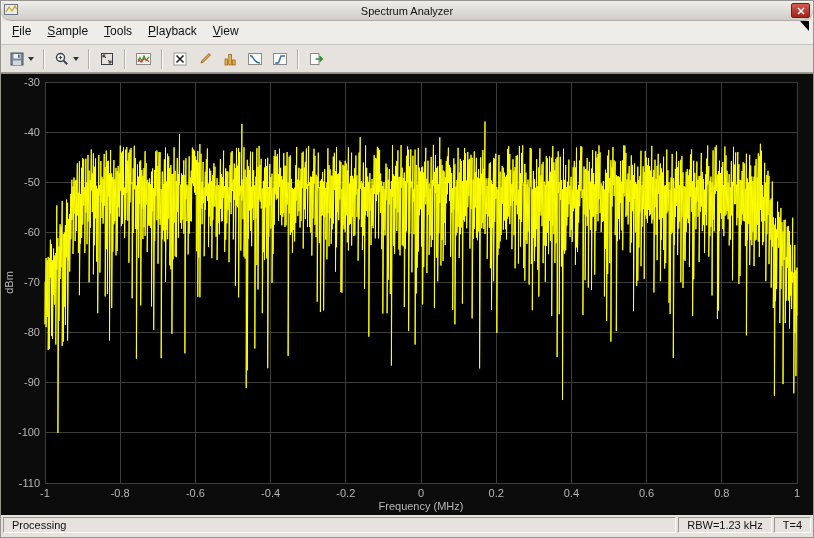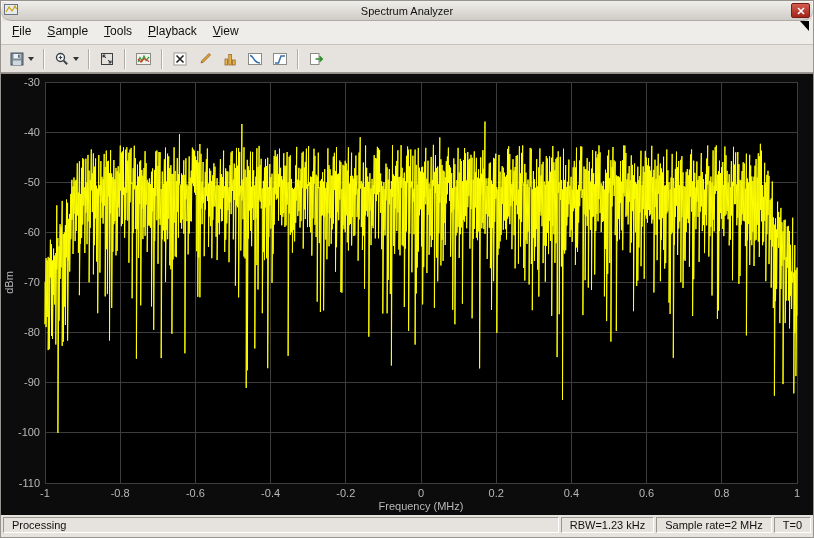--- a/index.html
+++ b/index.html
@@ -256,17 +256,16 @@
         <rect x="44" y="8" width="752" height="401" fill="none" stroke="#3d3d3d" shape-rendering="crispEdges"></rect>
         <text x="0" y="0" transform="translate(12 208.5) rotate(-90)" fill="#b8b8b8" font-size="11" text-anchor="middle" font-family="Liberation Sans, sans-serif">dBm</text>
         <text x="420" y="436" fill="#b8b8b8" font-size="11" text-anchor="middle" font-family="Liberation Sans, sans-serif">Frequency (MHz)</text>
         <polyline points="44.0,207.7 44.0,250.2 45.1,184.1 45.1,253.1 46.2,186.5 46.2,243.0 47.2,182.9 47.2,276.1 48.3,184.0 48.3,275.1 49.4,165.7 49.4,203.4 50.5,170.3 50.5,262.0 51.5,186.5 51.5,265.0 52.6,174.5 52.6,220.8 53.7,181.6 53.7,230.5 54.8,179.1 54.8,270.5 55.8,131.3 55.8,195.5 56.9,164.1 56.9,358.9 58.0,172.3 58.0,246.8 59.1,150.2 59.1,204.9 60.1,153.0 60.1,193.4 61.2,126.9 61.2,271.9 62.3,160.1 62.3,267.7 63.4,158.5 63.4,232.6 64.4,151.2 64.4,251.0 65.5,125.6 65.5,183.3 66.6,128.8 66.6,266.6 67.7,144.9 67.7,186.4 68.7,139.9 68.7,197.6 69.8,119.9 69.8,165.2 70.9,105.8 70.9,145.8 72.0,112.4 72.0,180.0 73.0,103.5 73.0,139.7 74.1,106.7 74.1,167.1 75.2,105.9 75.2,157.0 76.3,89.3 76.3,141.5 77.4,118.7 77.4,178.8 78.4,87.3 78.4,221.2 79.5,120.0 79.5,169.6 80.6,93.8 80.6,164.0 81.7,84.1 81.7,150.5 82.7,85.3 82.7,131.5 83.8,113.2 83.8,179.0 84.9,84.7 84.9,138.7 86.0,108.4 86.0,170.2 87.0,80.9 87.0,147.5 88.1,96.6 88.1,208.3 89.2,106.0 89.2,153.8 90.3,75.5 90.3,116.3 91.3,99.4 91.3,138.1 92.4,79.4 92.4,200.4 93.5,92.7 93.5,171.1 94.6,84.4 94.6,144.3 95.6,111.7 95.6,187.5 96.7,114.6 96.7,239.2 97.8,81.0 97.8,121.9 98.9,111.0 98.9,198.6 99.9,87.0 99.9,128.6 101.0,102.8 101.0,143.9 102.1,105.2 102.1,149.6 103.2,79.9 103.2,131.7 104.2,93.0 104.2,222.4 105.3,76.6 105.3,175.2 106.4,87.4 106.4,220.1 107.5,86.8 107.5,122.3 108.5,99.1 108.5,266.5 109.6,76.1 109.6,139.4 110.7,99.5 110.7,234.0 111.8,103.2 111.8,177.7 112.9,86.0 112.9,150.2 113.9,105.3 113.9,147.1 115.0,93.9 115.0,181.4 116.1,97.2 116.1,176.9 117.2,92.2 117.2,133.4 118.2,99.3 118.2,142.6 119.3,71.6 119.3,116.5 120.4,78.6 120.4,152.2 121.5,77.4 121.5,149.8 122.5,73.3 122.5,120.7 123.6,113.6 123.6,163.8 124.7,75.6 124.7,146.0 125.8,73.2 125.8,118.7 126.8,86.6 126.8,146.6 127.9,78.7 127.9,188.8 129.0,75.7 129.0,128.4 130.1,73.9 130.1,109.8 131.1,108.4 131.1,224.3 132.2,94.2 132.2,159.1 133.3,71.7 133.3,115.3 134.4,84.0 134.4,154.9 135.4,111.6 135.4,284.7 136.5,90.5 136.5,155.2 137.6,102.6 137.6,184.0 138.7,87.7 138.7,129.9 139.7,86.4 139.7,231.4 140.8,95.9 140.8,134.8 141.9,101.7 141.9,165.1 143.0,94.0 143.0,153.2 144.1,77.2 144.1,161.8 145.1,89.1 145.1,130.8 146.2,105.8 146.2,177.9 147.3,108.7 147.3,151.4 148.4,104.5 148.4,151.6 149.4,110.2 149.4,153.7 150.5,97.7 150.5,232.4 151.6,94.4 151.6,137.3 152.7,114.0 152.7,255.9 153.7,95.9 153.7,167.1 154.8,77.4 154.8,121.8 155.9,76.5 155.9,146.2 157.0,91.9 157.0,189.8 158.0,78.0 158.0,144.8 159.1,78.2 159.1,150.9 160.2,115.0 160.2,284.1 161.3,97.6 161.3,165.3 162.3,110.0 162.3,156.4 163.4,85.3 163.4,167.4 164.5,73.6 164.5,207.9 165.6,107.6 165.6,155.7 166.6,79.7 166.6,165.2 167.7,82.4 167.7,144.6 168.8,94.0 168.8,191.3 169.9,91.2 169.9,195.3 170.9,100.1 170.9,259.8 172.0,99.8 172.0,185.5 173.1,73.3 173.1,148.7 174.2,96.9 174.2,182.4 175.3,107.3 175.3,183.2 176.3,84.1 176.3,137.8 177.4,100.3 177.4,163.7 178.5,60.2 178.5,109.6 179.6,111.8 179.6,148.7 180.6,99.5 180.6,154.7 181.7,101.2 181.7,145.4 182.8,86.3 182.8,159.6 183.9,100.8 183.9,279.3 184.9,84.3 184.9,125.4 186.0,110.5 186.0,147.1 187.1,112.1 187.1,180.4 188.2,82.4 188.2,159.6 189.2,103.6 189.2,147.1 190.3,96.7 190.3,147.4 191.4,73.6 191.4,109.3 192.5,75.5 192.5,112.1 193.5,76.7 193.5,118.4 194.6,82.4 194.6,120.9 195.7,86.1 195.7,177.2 196.8,76.9 196.8,222.8 197.8,88.5 197.8,183.5 198.9,70.0 198.9,223.3 200.0,79.8 200.0,134.6 201.1,107.7 201.1,150.2 202.1,88.0 202.1,129.1 203.2,113.5 203.2,182.2 204.3,97.8 204.3,135.7 205.4,85.2 205.4,122.1 206.4,74.5 206.4,127.1 207.5,109.6 207.5,173.0 208.6,94.5 208.6,142.3 209.7,96.8 209.7,152.1 210.8,107.0 210.8,184.2 211.8,101.2 211.8,145.9 212.9,89.3 212.9,132.3 214.0,92.7 214.0,132.6 215.1,111.6 215.1,162.8 216.1,104.2 216.1,186.0 217.2,111.1 217.2,148.8 218.3,111.7 218.3,160.4 219.4,85.1 219.4,134.7 220.4,100.1 220.4,147.3 221.5,103.0 221.5,146.8 222.6,76.6 222.6,124.1 223.7,112.2 223.7,177.9 224.7,94.4 224.7,165.7 225.8,97.1 225.8,149.4 226.9,97.7 226.9,136.3 228.0,113.2 228.0,188.2 229.0,91.1 229.0,128.4 230.1,78.4 230.1,140.1 231.2,77.0 231.2,117.0 232.3,105.7 232.3,165.4 233.3,89.6 233.3,126.0 234.4,94.1 234.4,211.7 235.5,73.9 235.5,131.5 236.6,91.8 236.6,133.3 237.6,74.0 237.6,223.4 238.7,77.9 238.7,121.3 239.8,111.7 239.8,176.6 240.9,50.0 240.9,126.5 242.0,105.5 242.0,145.3 243.0,73.3 243.0,182.6 244.1,95.6 244.1,184.5 245.2,103.3 245.2,313.9 246.3,85.8 246.3,296.3 247.3,92.3 247.3,164.6 248.4,96.3 248.4,136.4 249.5,77.7 249.5,156.8 250.6,112.8 250.6,172.2 251.6,77.9 251.6,134.2 252.7,96.3 252.7,145.9 253.8,111.3 253.8,274.5 254.9,102.6 254.9,144.4 255.9,74.2 255.9,191.1 257.0,92.9 257.0,215.5 258.1,71.9 258.1,125.7 259.2,91.1 259.2,127.6 260.2,84.8 260.2,134.5 261.3,114.5 261.3,239.2 262.4,106.9 262.4,178.1 263.5,93.6 263.5,186.1 264.5,85.0 264.5,133.4 265.6,92.0 265.6,184.3 266.7,83.7 266.7,294.2 267.8,113.1 267.8,163.1 268.8,90.1 268.8,131.5 269.9,103.2 269.9,154.6 271.0,99.7 271.0,208.9 272.1,113.7 272.1,179.9 273.2,82.0 273.2,150.6 274.2,76.2 274.2,120.3 275.3,82.6 275.3,125.6 276.4,80.2 276.4,124.3 277.5,100.1 277.5,146.7 278.5,74.7 278.5,112.7 279.6,93.8 279.6,141.0 280.7,102.1 280.7,151.3 281.8,105.6 281.8,142.8 282.8,79.2 282.8,139.1 283.9,91.6 283.9,152.9 285.0,91.9 285.0,151.5 286.1,78.0 286.1,130.6 287.1,108.5 287.1,281.8 288.2,82.8 288.2,139.4 289.3,81.3 289.3,160.9 290.4,104.9 290.4,158.3 291.4,113.9 291.4,178.7 292.5,115.2 292.5,155.8 293.6,113.7 293.6,167.4 294.7,91.3 294.7,148.8 295.7,72.9 295.7,126.5 296.8,105.6 296.8,142.1 297.9,93.8 297.9,137.1 299.0,106.4 299.0,153.6 300.0,94.7 300.0,147.1 301.1,78.8 301.1,114.2 302.2,77.6 302.2,174.6 303.3,93.6 303.3,135.4 304.3,87.9 304.3,145.1 305.4,74.6 305.4,114.6 306.5,110.2 306.5,153.1 307.6,72.0 307.6,112.0 308.7,108.3 308.7,153.0 309.7,102.6 309.7,158.4 310.8,103.1 310.8,181.6 311.9,97.3 311.9,144.4 313.0,74.7 313.0,109.8 314.0,81.9 314.0,150.8 315.1,100.7 315.1,163.0 316.2,102.5 316.2,227.7 317.3,78.6 317.3,114.2 318.3,113.1 318.3,169.1 319.4,106.8 319.4,238.0 320.5,105.1 320.5,141.7 321.6,98.2 321.6,141.3 322.6,107.7 322.6,236.4 323.7,95.1 323.7,142.6 324.8,113.9 324.8,165.6 325.9,108.5 325.9,185.3 326.9,74.3 326.9,139.4 328.0,91.2 328.0,172.3 329.1,95.3 329.1,144.2 330.2,101.6 330.2,169.8 331.2,101.7 331.2,155.4 332.3,82.6 332.3,149.6 333.4,78.8 333.4,115.8 334.5,97.2 334.5,197.7 335.5,73.0 335.5,173.2 336.6,100.4 336.6,138.1 337.7,99.5 337.7,146.2 338.8,86.5 338.8,125.6 339.9,88.1 339.9,218.1 340.9,115.2 340.9,218.7 342.0,90.8 342.0,151.2 343.1,91.9 343.1,155.2 344.2,86.8 344.2,158.2 345.2,89.4 345.2,141.4 346.3,96.6 346.3,168.4 347.4,73.3 347.4,176.5 348.5,109.7 348.5,151.1 349.5,102.0 349.5,149.8 350.6,78.7 350.6,171.5 351.7,101.8 351.7,142.9 352.8,104.7 352.8,162.0 353.8,94.1 353.8,161.3 354.9,81.5 354.9,120.8 356.0,101.4 356.0,143.0 357.1,114.8 357.1,186.7 358.1,78.5 358.1,145.4 359.2,63.2 359.2,114.7 360.3,107.1 360.3,153.1 361.4,109.5 361.4,176.0 362.4,88.6 362.4,161.5 363.5,113.0 363.5,214.7 364.6,71.5 364.6,141.4 365.7,93.8 365.7,136.9 366.7,102.6 366.7,142.6 367.8,107.8 367.8,262.7 368.9,99.2 368.9,136.8 370.0,114.4 370.0,171.1 371.1,104.9 371.1,151.9 372.1,111.2 372.1,154.2 373.2,81.2 373.2,120.0 374.3,84.0 374.3,164.4 375.4,84.7 375.4,126.9 376.4,72.8 376.4,120.5 377.5,74.4 377.5,164.3 378.6,75.9 378.6,118.0 379.7,99.5 379.7,138.8 380.7,107.4 380.7,175.2 381.8,112.1 381.8,239.5 382.9,108.3 382.9,155.9 384.0,115.1 384.0,161.4 385.0,89.6 385.0,126.4 386.1,93.3 386.1,239.3 387.2,105.7 387.2,205.9 388.3,95.1 388.3,130.4 389.3,115.2 389.3,219.9 390.4,107.1 390.4,291.5 391.5,71.1 391.5,122.9 392.6,100.5 392.6,172.0 393.6,102.0 393.6,179.9 394.7,91.8 394.7,134.3 395.8,86.9 395.8,157.0 396.9,76.3 396.9,138.5 397.9,103.0 397.9,175.5 399.0,102.7 399.0,181.4 400.1,71.1 400.1,113.8 401.2,93.8 401.2,171.1 402.2,104.1 402.2,172.3 403.3,98.6 403.3,233.0 404.4,107.4 404.4,174.6 405.5,81.8 405.5,157.4 406.6,72.5 406.6,108.4 407.6,75.7 407.6,256.9 408.7,92.3 408.7,159.6 409.8,75.4 409.8,113.7 410.9,107.3 410.9,198.3 411.9,81.7 411.9,128.3 413.0,114.7 413.0,160.2 414.1,75.6 414.1,270.6 415.2,90.9 415.2,219.5 416.2,110.7 416.2,193.6 417.3,73.9 417.3,177.6 418.4,93.7 418.4,141.3 419.5,97.6 419.5,135.3 420.5,93.3 420.5,172.4 421.6,92.7 421.6,230.4 422.7,98.5 422.7,193.1 423.8,87.6 423.8,123.1 424.8,73.8 424.8,130.3 425.9,104.7 425.9,199.0 427.0,86.7 427.0,140.9 428.1,109.5 428.1,180.8 429.1,114.8 429.1,161.6 430.2,82.9 430.2,173.1 431.3,106.0 431.3,166.0 432.4,70.8 432.4,111.7 433.4,97.9 433.4,233.8 434.5,81.2 434.5,118.8 435.6,93.9 435.6,183.6 436.7,92.4 436.7,207.3 437.8,110.1 437.8,159.4 438.8,63.4 438.8,128.8 439.9,85.3 439.9,191.5 441.0,90.9 441.0,165.9 442.1,96.5 442.1,186.9 443.1,97.4 443.1,149.1 444.2,103.3 444.2,171.0 445.3,87.2 445.3,129.3 446.4,82.5 446.4,120.3 447.4,73.6 447.4,108.8 448.5,91.1 448.5,127.0 449.6,93.6 449.6,182.7 450.7,99.2 450.7,138.5 451.7,114.0 451.7,235.8 452.8,84.4 452.8,135.6 453.9,90.2 453.9,250.3 455.0,112.6 455.0,161.5 456.0,106.0 456.0,158.6 457.1,73.8 457.1,152.9 458.2,98.6 458.2,183.9 459.3,84.9 459.3,160.2 460.3,87.1 460.3,153.4 461.4,107.3 461.4,229.7 462.5,86.2 462.5,145.9 463.6,74.0 463.6,147.6 464.6,79.2 464.6,142.0 465.7,106.5 465.7,154.3 466.8,78.0 466.8,133.2 467.9,85.8 467.9,121.8 468.9,84.7 468.9,174.6 470.0,80.8 470.0,135.1 471.1,83.8 471.1,244.3 472.2,105.7 472.2,164.8 473.3,77.4 473.3,155.0 474.3,98.1 474.3,133.5 475.4,83.8 475.4,163.7 476.5,103.7 476.5,166.2 477.6,95.3 477.6,157.4 478.6,104.6 478.6,294.4 479.7,83.4 479.7,121.1 480.8,99.7 480.8,154.3 481.9,76.2 481.9,148.8 482.9,94.7 482.9,155.1 484.0,47.5 484.0,159.9 485.1,104.4 485.1,140.1 486.2,112.0 486.2,184.9 487.2,104.2 487.2,142.4 488.3,89.4 488.3,153.7 489.4,88.5 489.4,194.2 490.5,106.6 490.5,235.9 491.5,110.1 491.5,153.7 492.6,83.9 492.6,207.2 493.7,84.7 493.7,148.0 494.8,79.7 494.8,124.8 495.8,113.1 495.8,258.9 496.9,115.5 496.9,181.0 498.0,80.9 498.0,174.5 499.1,97.7 499.1,167.4 500.1,113.3 500.1,161.0 501.2,92.2 501.2,130.0 502.3,93.7 502.3,155.7 503.4,98.7 503.4,146.5 504.5,102.8 504.5,155.2 505.5,101.2 505.5,165.5 506.6,74.9 506.6,144.7 507.7,72.3 507.7,142.4 508.8,80.0 508.8,150.2 509.8,95.7 509.8,132.0 510.9,109.8 510.9,175.2 512.0,85.2 512.0,127.1 513.1,96.8 513.1,161.2 514.1,93.0 514.1,194.4 515.2,82.0 515.2,131.2 516.3,81.0 516.3,140.2 517.4,115.7 517.4,189.7 518.4,72.2 518.4,145.2 519.5,99.4 519.5,172.5 520.6,78.8 520.6,148.0 521.7,71.4 521.7,107.2 522.7,112.3 522.7,193.8 523.8,89.9 523.8,206.6 524.9,98.6 524.9,166.2 526.0,110.2 526.0,169.9 527.0,105.6 527.0,157.7 528.1,113.2 528.1,210.5 529.2,73.9 529.2,112.7 530.3,74.7 530.3,190.0 531.3,115.4 531.3,236.2 532.4,97.0 532.4,163.8 533.5,105.4 533.5,187.0 534.6,113.8 534.6,172.6 535.7,85.1 535.7,155.1 536.7,112.4 536.7,195.6 537.8,93.3 537.8,222.6 538.9,74.4 538.9,138.0 540.0,101.4 540.0,141.6 541.0,90.3 541.0,152.2 542.1,87.8 542.1,189.1 543.2,107.6 543.2,171.6 544.3,110.8 544.3,207.7 545.3,82.1 545.3,172.0 546.4,84.4 546.4,158.9 547.5,107.4 547.5,180.1 548.6,82.4 548.6,146.8 549.6,97.8 549.6,166.9 550.7,83.7 550.7,241.9 551.8,72.0 551.8,151.8 552.9,88.3 552.9,160.2 553.9,96.3 553.9,188.9 555.0,84.9 555.0,169.2 556.1,83.4 556.1,283.1 557.2,77.3 557.2,118.9 558.2,108.5 558.2,240.2 559.3,82.8 559.3,125.9 560.4,106.0 560.4,192.5 561.5,115.5 561.5,326.0 562.5,74.7 562.5,176.2 563.6,105.9 563.6,179.6 564.7,91.0 564.7,176.3 565.8,113.1 565.8,151.6 566.8,107.7 566.8,142.9 567.9,85.6 567.9,130.2 569.0,111.7 569.0,163.0 570.1,102.8 570.1,156.1 571.2,115.8 571.2,167.9 572.2,93.3 572.2,137.2 573.3,86.9 573.3,134.3 574.4,93.5 574.4,190.9 575.5,73.7 575.5,173.4 576.5,115.7 576.5,177.7 577.6,111.2 577.6,148.5 578.7,86.5 578.7,132.2 579.8,72.2 579.8,116.7 580.8,72.8 580.8,123.9 581.9,115.3 581.9,241.1 583.0,92.5 583.0,140.4 584.1,95.0 584.1,206.2 585.1,95.5 585.1,142.4 586.2,84.1 586.2,151.8 587.3,96.9 587.3,213.6 588.4,87.9 588.4,135.5 589.4,107.7 589.4,155.8 590.5,94.6 590.5,215.9 591.6,76.1 591.6,143.1 592.7,99.1 592.7,142.4 593.7,110.2 593.7,200.6 594.8,77.3 594.8,157.0 595.9,83.7 595.9,139.9 597.0,80.1 597.0,147.3 598.0,71.4 598.0,125.2 599.1,78.4 599.1,139.1 600.2,109.4 600.2,158.1 601.3,111.9 601.3,148.0 602.4,107.1 602.4,147.1 603.4,115.6 603.4,222.4 604.5,95.7 604.5,174.8 605.6,98.9 605.6,247.1 606.7,81.7 606.7,199.9 607.7,75.9 607.7,118.9 608.8,104.2 608.8,189.0 609.9,86.2 609.9,267.6 611.0,93.2 611.0,132.5 612.0,73.0 612.0,111.3 613.1,86.3 613.1,122.0 614.2,87.6 614.2,161.1 615.3,101.3 615.3,257.0 616.3,102.5 616.3,167.2 617.4,102.3 617.4,144.9 618.5,103.4 618.5,165.3 619.6,87.0 619.6,128.7 620.6,107.7 620.6,156.3 621.7,86.2 621.7,176.2 622.8,71.4 622.8,118.9 623.9,71.6 623.9,122.4 624.9,79.0 624.9,142.8 626.0,105.4 626.0,141.5 627.1,99.4 627.1,150.4 628.2,92.0 628.2,127.8 629.2,106.4 629.2,178.6 630.3,81.4 630.3,168.6 631.4,90.9 631.4,137.1 632.5,101.4 632.5,237.2 633.6,89.5 633.6,124.9 634.6,107.9 634.6,158.3 635.7,109.7 635.7,212.0 636.8,92.7 636.8,206.6 637.9,106.0 637.9,173.5 638.9,102.1 638.9,138.4 640.0,76.7 640.0,192.2 641.1,111.2 641.1,152.7 642.2,92.4 642.2,135.2 643.2,98.1 643.2,204.8 644.3,76.9 644.3,141.3 645.4,83.5 645.4,144.6 646.5,91.5 646.5,148.7 647.5,84.2 647.5,136.0 648.6,92.3 648.6,141.6 649.7,96.6 649.7,140.2 650.8,71.8 650.8,149.5 651.8,103.0 651.8,145.5 652.9,95.8 652.9,218.5 654.0,85.7 654.0,133.2 655.1,105.1 655.1,160.9 656.1,91.9 656.1,186.2 657.2,79.8 657.2,119.9 658.3,101.6 658.3,145.4 659.4,89.5 659.4,207.2 660.4,94.4 660.4,165.9 661.5,98.5 661.5,144.0 662.6,82.7 662.6,175.7 663.7,111.7 663.7,194.6 664.7,111.1 664.7,189.1 665.8,75.5 665.8,139.4 666.9,96.3 666.9,137.3 668.0,108.2 668.0,228.7 669.1,115.6 669.1,239.9 670.1,103.5 670.1,160.2 671.2,79.9 671.2,158.6 672.3,104.0 672.3,283.8 673.4,114.2 673.4,171.0 674.4,94.9 674.4,142.8 675.5,77.6 675.5,131.7 676.6,93.3 676.6,181.0 677.7,87.0 677.7,154.5 678.7,111.2 678.7,147.4 679.8,85.8 679.8,208.2 680.9,82.2 680.9,143.2 682.0,98.3 682.0,213.9 683.0,112.0 683.0,185.6 684.1,113.0 684.1,186.9 685.2,97.8 685.2,158.0 686.3,95.0 686.3,144.6 687.3,101.3 687.3,149.1 688.4,95.6 688.4,192.7 689.5,80.5 689.5,122.6 690.6,75.4 690.6,137.6 691.6,107.4 691.6,242.0 692.7,86.7 692.7,205.2 693.8,98.8 693.8,142.4 694.9,113.5 694.9,155.3 695.9,87.5 695.9,127.8 697.0,105.9 697.0,142.9 698.1,101.9 698.1,187.9 699.2,102.4 699.2,137.7 700.3,79.0 700.3,132.4 701.3,98.1 701.3,157.1 702.4,105.2 702.4,151.1 703.5,115.7 703.5,179.1 704.6,100.4 704.6,140.9 705.6,84.6 705.6,151.3 706.7,71.5 706.7,110.5 707.8,92.2 707.8,182.6 708.9,106.9 708.9,162.2 709.9,102.6 709.9,152.9 711.0,108.7 711.0,221.5 712.1,76.4 712.1,145.6 713.2,111.8 713.2,157.4 714.2,73.2 714.2,119.8 715.3,71.4 715.3,116.9 716.4,100.7 716.4,244.9 717.5,97.2 717.5,236.4 718.5,86.7 718.5,157.0 719.6,99.0 719.6,139.0 720.7,93.2 720.7,144.9 721.8,88.0 721.8,154.9 722.8,110.9 722.8,162.1 723.9,72.5 723.9,142.0 725.0,81.3 725.0,140.5 726.1,96.8 726.1,136.9 727.1,108.8 727.1,145.3 728.2,100.2 728.2,171.4 729.3,113.4 729.3,165.7 730.4,87.0 730.4,141.5 731.5,107.9 731.5,206.3 732.5,72.8 732.5,111.7 733.6,90.6 733.6,130.2 734.7,78.4 734.7,130.1 735.8,110.4 735.8,151.3 736.8,78.0 736.8,143.8 737.9,90.2 737.9,209.9 739.0,105.9 739.0,202.0 740.1,106.6 740.1,150.7 741.1,97.0 741.1,140.3 742.2,88.2 742.2,146.7 743.3,89.5 743.3,147.3 744.4,114.8 744.4,172.1 745.4,79.7 745.4,261.4 746.5,104.6 746.5,166.3 747.6,108.6 747.6,149.9 748.7,80.8 748.7,191.0 749.7,91.5 749.7,165.8 750.8,102.5 750.8,171.2 751.9,107.1 751.9,157.7 753.0,102.7 753.0,192.0 754.0,91.7 754.0,166.5 755.1,85.0 755.1,165.8 756.2,103.6 756.2,150.9 757.3,79.3 757.3,167.6 758.3,82.2 758.3,182.9 759.4,69.8 759.4,135.9 760.5,76.7 760.5,147.4 761.6,111.0 761.6,171.2 762.6,122.9 762.6,167.7 763.7,88.8 763.7,146.8 764.8,108.5 764.8,207.2 765.9,100.9 765.9,160.3 767.0,96.8 767.0,141.1 768.0,101.9 768.0,190.1 769.1,126.1 769.1,165.9 770.2,124.4 770.2,213.6 771.3,107.5 771.3,172.5 772.3,143.4 772.3,234.0 773.4,150.7 773.4,321.7 774.5,144.4 774.5,227.2 775.6,155.5 775.6,214.9 776.6,127.7 776.6,163.7 777.7,137.9 777.7,173.8 778.8,143.2 778.8,249.1 779.9,133.9 779.9,215.0 780.9,148.2 780.9,192.0 782.0,157.4 782.0,310.1 783.1,146.2 783.1,186.0 784.2,145.7 784.2,249.1 785.2,183.2 785.2,226.6 786.3,152.5 786.3,193.7 787.4,151.9 787.4,226.5 788.5,157.0 788.5,254.4 789.5,170.8 789.5,221.6 790.6,197.6 790.6,235.0 791.7,143.7 791.7,208.5 792.8,198.5 792.8,319.4 793.8,171.1 793.8,259.3 794.9,196.2 794.9,302.1 796.0,193.6 796.0,241.7" fill="none" stroke="#ffff00" stroke-width="1"></polyline>
       </svg>
   </div>
 
   <div class="statusbar">
     <div class="cell cell-left">Processing</div>
     <div class="cell">RBW=1.23 kHz</div>
-    <div class="cell">Sample rate=2 MHz</div>
-    <div class="cell">T=0</div>
+    <div class="cell">T=4</div>
   </div>
 
 </div>
 
 </body></html>

